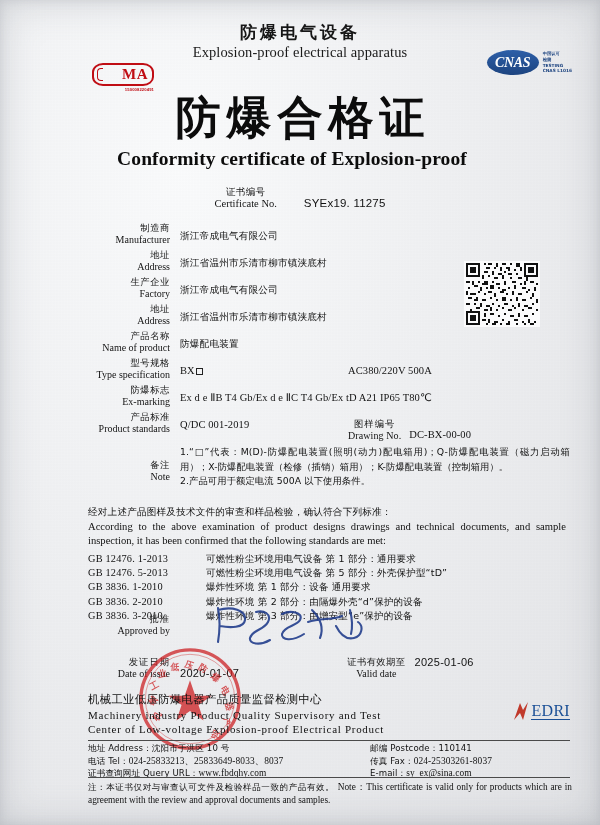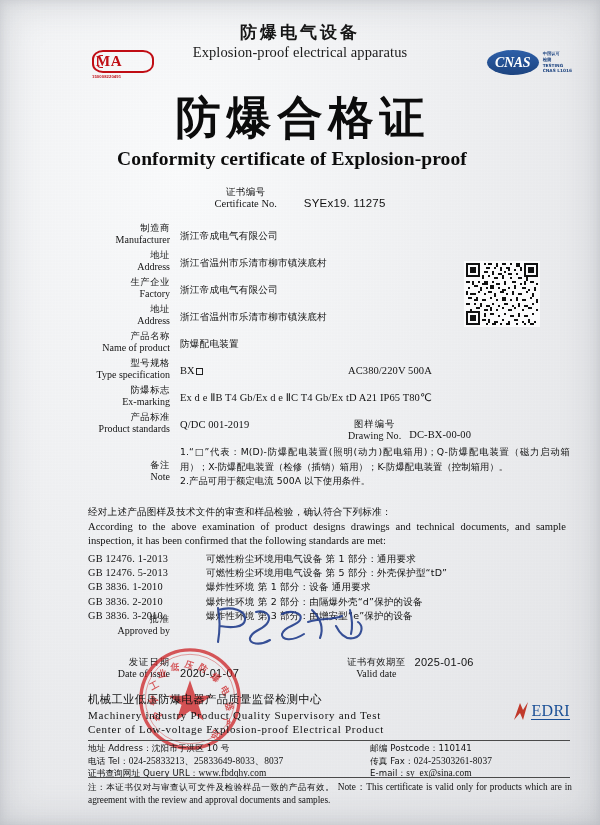--- a/index.html
+++ b/index.html
@@ -28,22 +28,22 @@
     box-shadow: inset 0 0 38px rgba(120,125,135,0.30), inset 0 0 10px rgba(150,155,165,0.25);
     pointer-events: none;
   }
 
   
   .header {
     position: absolute; top: 22px; left: 0; right: 0;
     height: 56px;
   }
   .ma-logo {
-    position: absolute; left: 92px; top: 28px;
-    width: 62px; text-align: left;
+    position: absolute; left: 92px; top: 41px;
+    width: 62px; text-align: right;
   }
   .ma-box {
     border: 2.4px solid #c00d14;
     border-radius: 11px/9px;
     color: #c00d14;
     font-family: "Liberation Serif", serif;
     font-weight: bold;
     font-size: 15px;
     letter-spacing: 0.5px;
     line-height: 17px;

